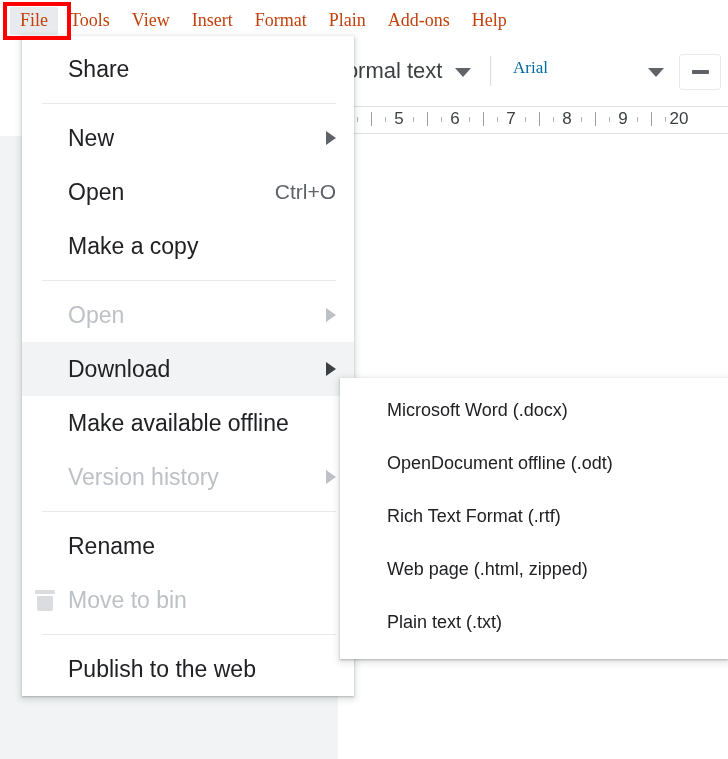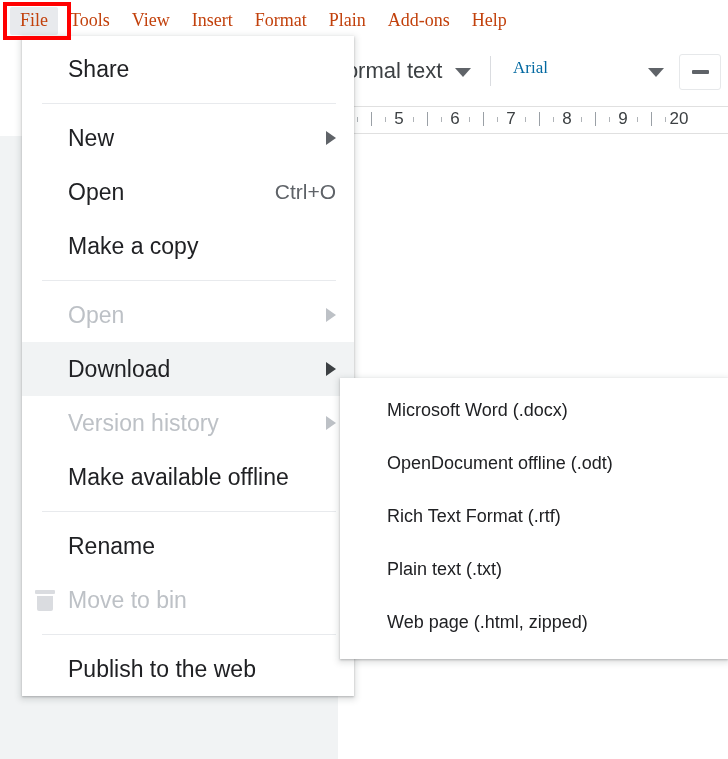--- a/index.html
+++ b/index.html
@@ -326,26 +326,26 @@
     </div>
     <div class="sep"></div>
     <div class="mi disabled">
       <span class="label">Open</span>
       <span class="arrow"></span>
     </div>
     <div class="mi highlight">
       <span class="label">Download</span>
       <span class="arrow"></span>
     </div>
+    <div class="mi">
+      <span class="label">Make available offline</span>
+    </div>
     <div class="mi disabled">
       <span class="label">Version history</span>
       <span class="arrow"></span>
-    </div>
-    <div class="mi">
-      <span class="label">Make available offline</span>
     </div>
     <div class="sep"></div>
     <div class="mi">
       <span class="label">Rename</span>
     </div>
     <div class="mi disabled">
       <span class="leadicon">
         <span class="bin-lid"></span>
         <span class="bin-body"></span>
       </span>
@@ -361,20 +361,20 @@
     <div class="smi">
       <span>Microsoft Word (.docx)</span>
     </div>
     <div class="smi">
       <span>OpenDocument offline (.odt)</span>
     </div>
     <div class="smi">
       <span>Rich Text Format (.rtf)</span>
     </div>
     <div class="smi">
+      <span>Web page (.html, zipped)</span>
+    </div>
+    <div class="smi">
       <span>Plain text (.txt)</span>
     </div>
-    <div class="smi">
-      <span>Web page (.html, zipped)</span>
-    </div>
   </div>
 
 <div id="annotation-box"></div>
 
 </body></html>

